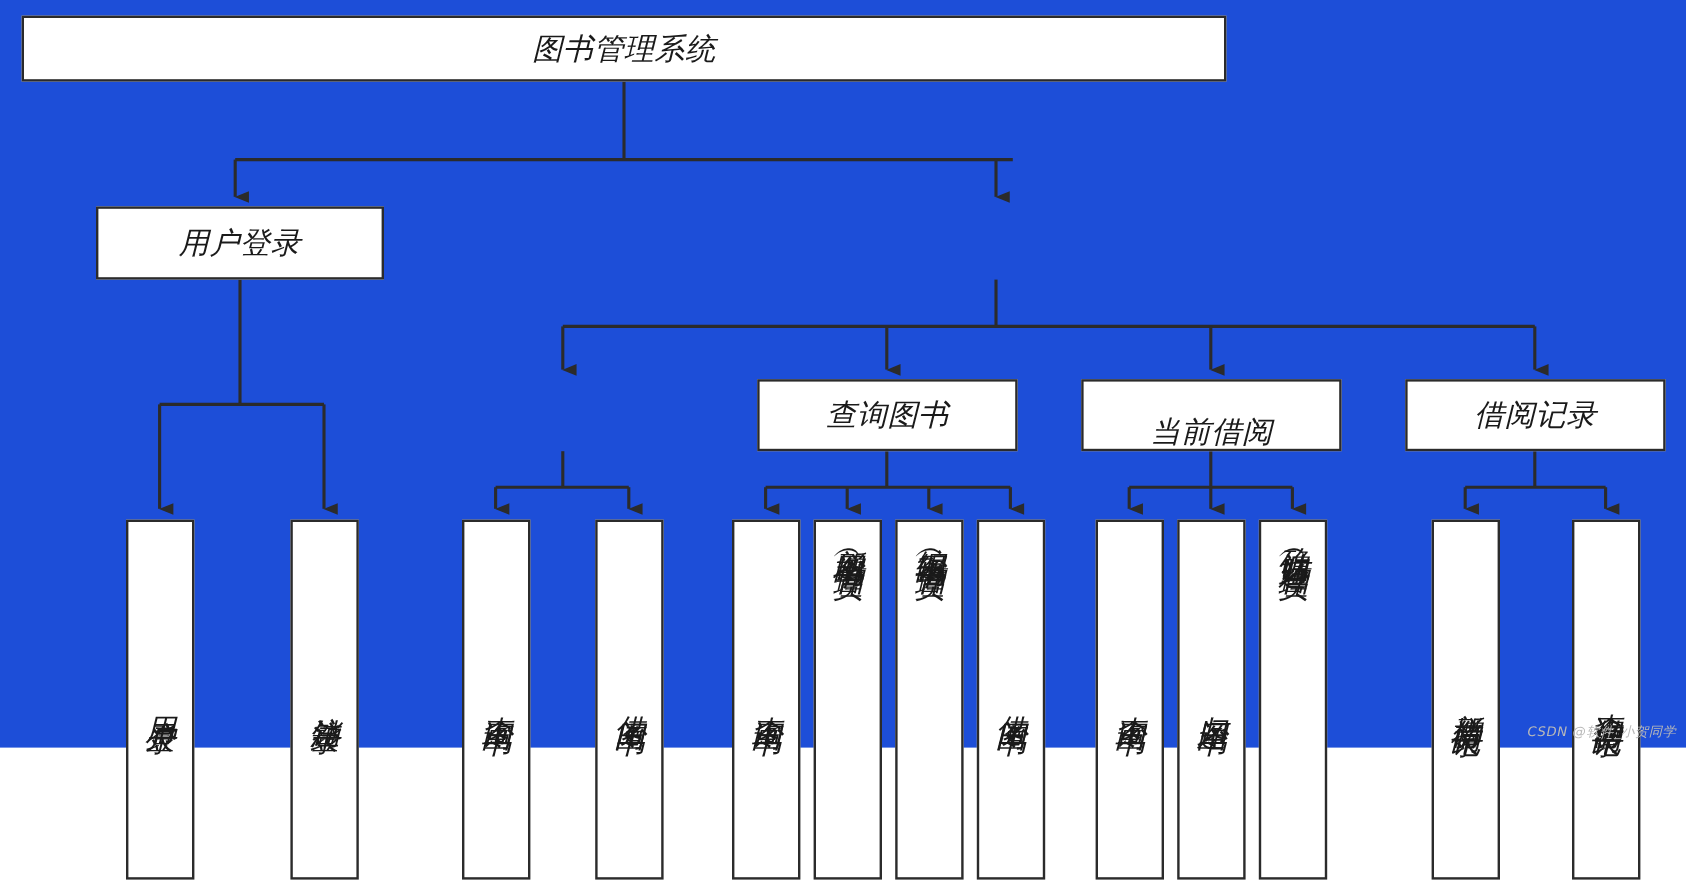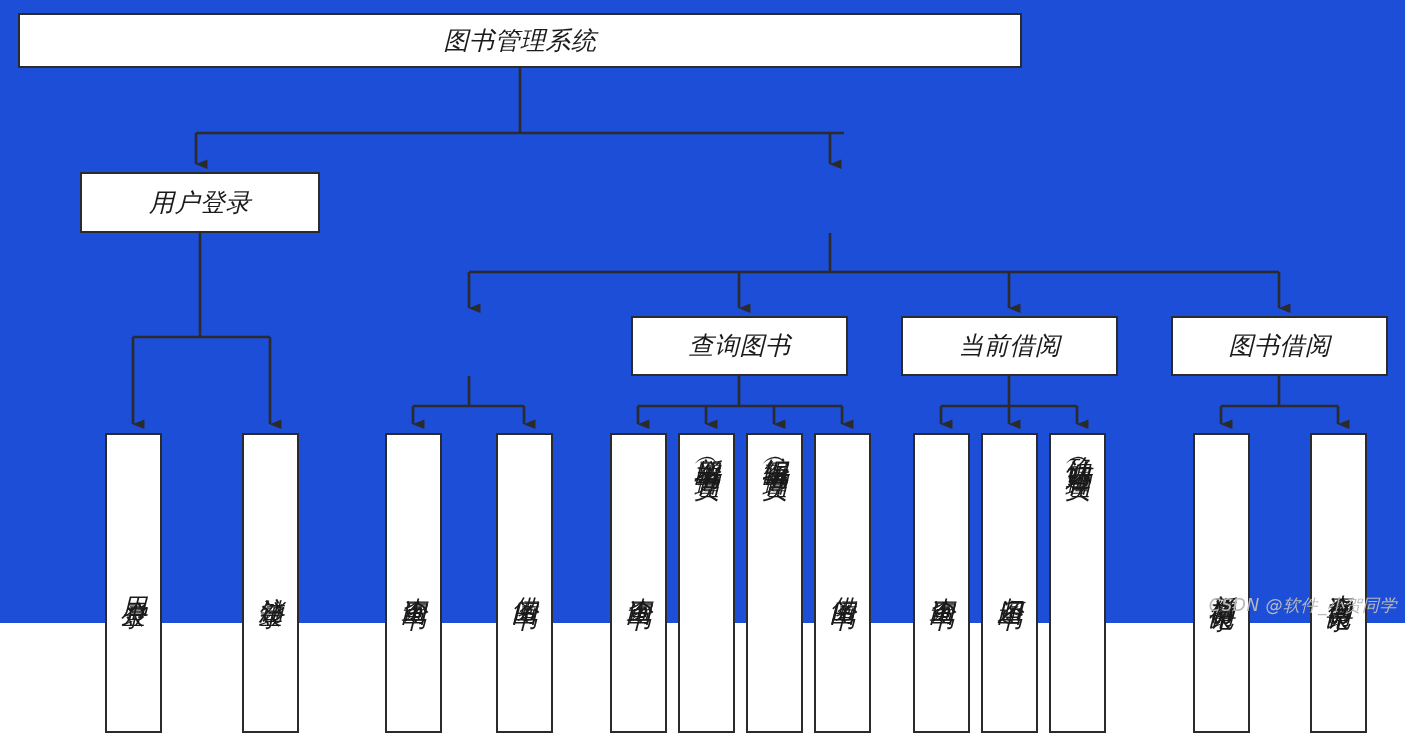--- a/index.html
+++ b/index.html
@@ -69,21 +69,21 @@
     left: 0;
     top: 0;
     width: 1405px;
     height: 747px;
     pointer-events: none;
   }
   #watermark {
     position: absolute;
     right: 8px;
     bottom: 6px;
-    font-size: 17px;
+    font-size: 11px;
     color: #b9b9b9;
     white-space: nowrap;
     font-family: "DejaVu Sans", "Liberation Sans", sans-serif;
     letter-spacing: 0.5px;
   }
 </style>
 </head>
 <body>
 
 <div id="diagram-root">
@@ -145,26 +145,26 @@
   <div class="node horiz" style="left:80px; top:172px; width:240px; height:61px;">
     <span class="node-label">用户登录</span>
   </div>
 
 
 
   <div class="node horiz" style="left:631px; top:316px; width:217px; height:60px;">
     <span class="node-label">查询图书</span>
   </div>
 
-  <div class="node horiz" style="left:901px; top:316px; width:217px; height:60px;">
+  <div class="node horiz" style="left:901px; top:316px; width:217px; height:60px;align-items:flex-end;">
     <span class="node-label">当前借阅</span>
   </div>
 
   <div class="node horiz" style="left:1171px; top:316px; width:217px; height:60px;">
-    <span class="node-label">图书借阅</span>
+    <span class="node-label">借阅记录</span>
   </div>
 
   <div class="node leaf center-v" style="left:105px; top:433px; width:57px; height:300px;">
     <span class="node-label">用户登录</span>
   </div>
 
   <div class="node leaf center-v" style="left:242px; top:433px; width:57px; height:300px;">
     <span class="node-label">注销登录</span>
   </div>
 

